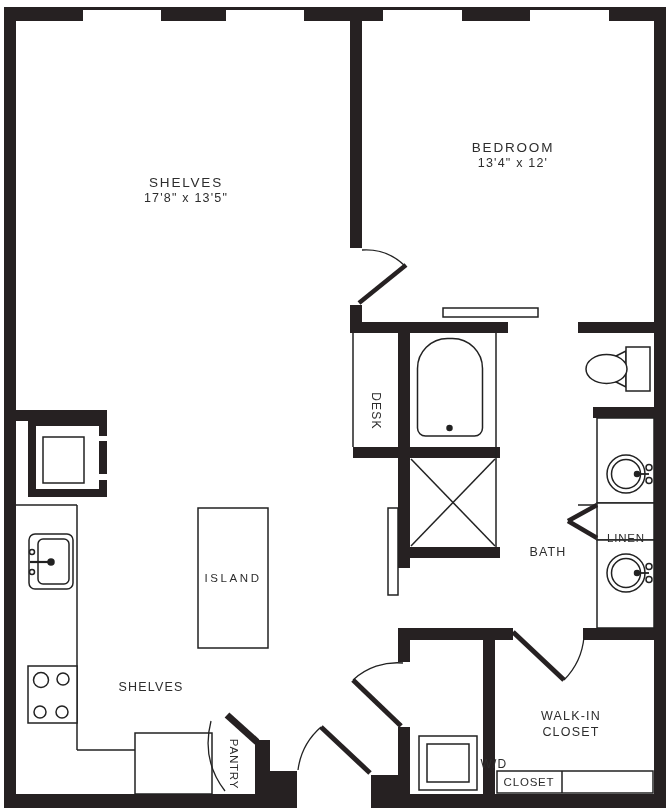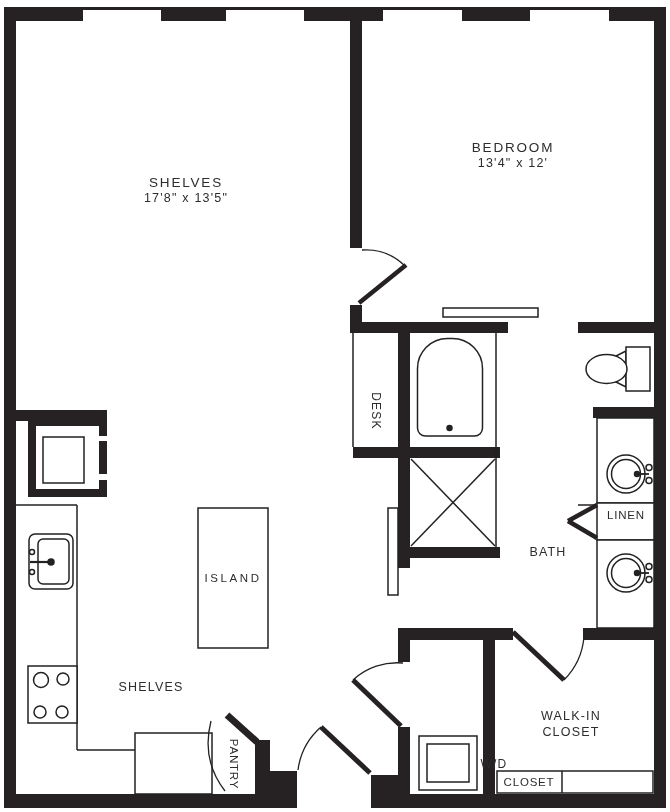--- a/index.html
+++ b/index.html
@@ -190,21 +190,21 @@
   </svg>
 
   <div class="lbl fs14" style="left:186px;top:182px;">SHELVES</div>
   <div class="lbl fs13" style="left:186px;top:198px;">17'8" x 13'5"</div>
 
   <div class="lbl fs14" style="left:513px;top:147px;text-align:right;">BEDROOM</div>
   <div class="lbl fs13" style="left:513px;top:163px;">13'4" x 12'</div>
 
   <div class="lbl fs12 rot" style="left:376px;top:411px;">DESK</div>
   <div class="lbl fs13" style="left:548px;top:552px;">BATH</div>
-  <div class="lbl fs11" style="left:626px;top:515px;">LINEN</div>
+  <div class="lbl fs11" style="left:626px;top:538px;">LINEN</div>
   <div class="lbl fs11 wide" style="left:233px;top:578px;text-align:right;">ISLAND</div>
   <div class="lbl fs13" style="left:151px;top:687px;">SHELVES</div>
   <div class="lbl fs11 rot" style="left:234px;top:764px;">PANTRY</div>
   <div class="lbl fs12" style="left:448px;top:764px;margin-left:46px;">W/D</div>
   <div class="lbl fs13" style="left:571px;top:716px;">WALK-IN</div>
   <div class="lbl fs13" style="left:571px;top:732px;">CLOSET</div>
   <div class="lbl fs11" style="left:529px;top:782px;">CLOSET</div>
 
 </div>
 

